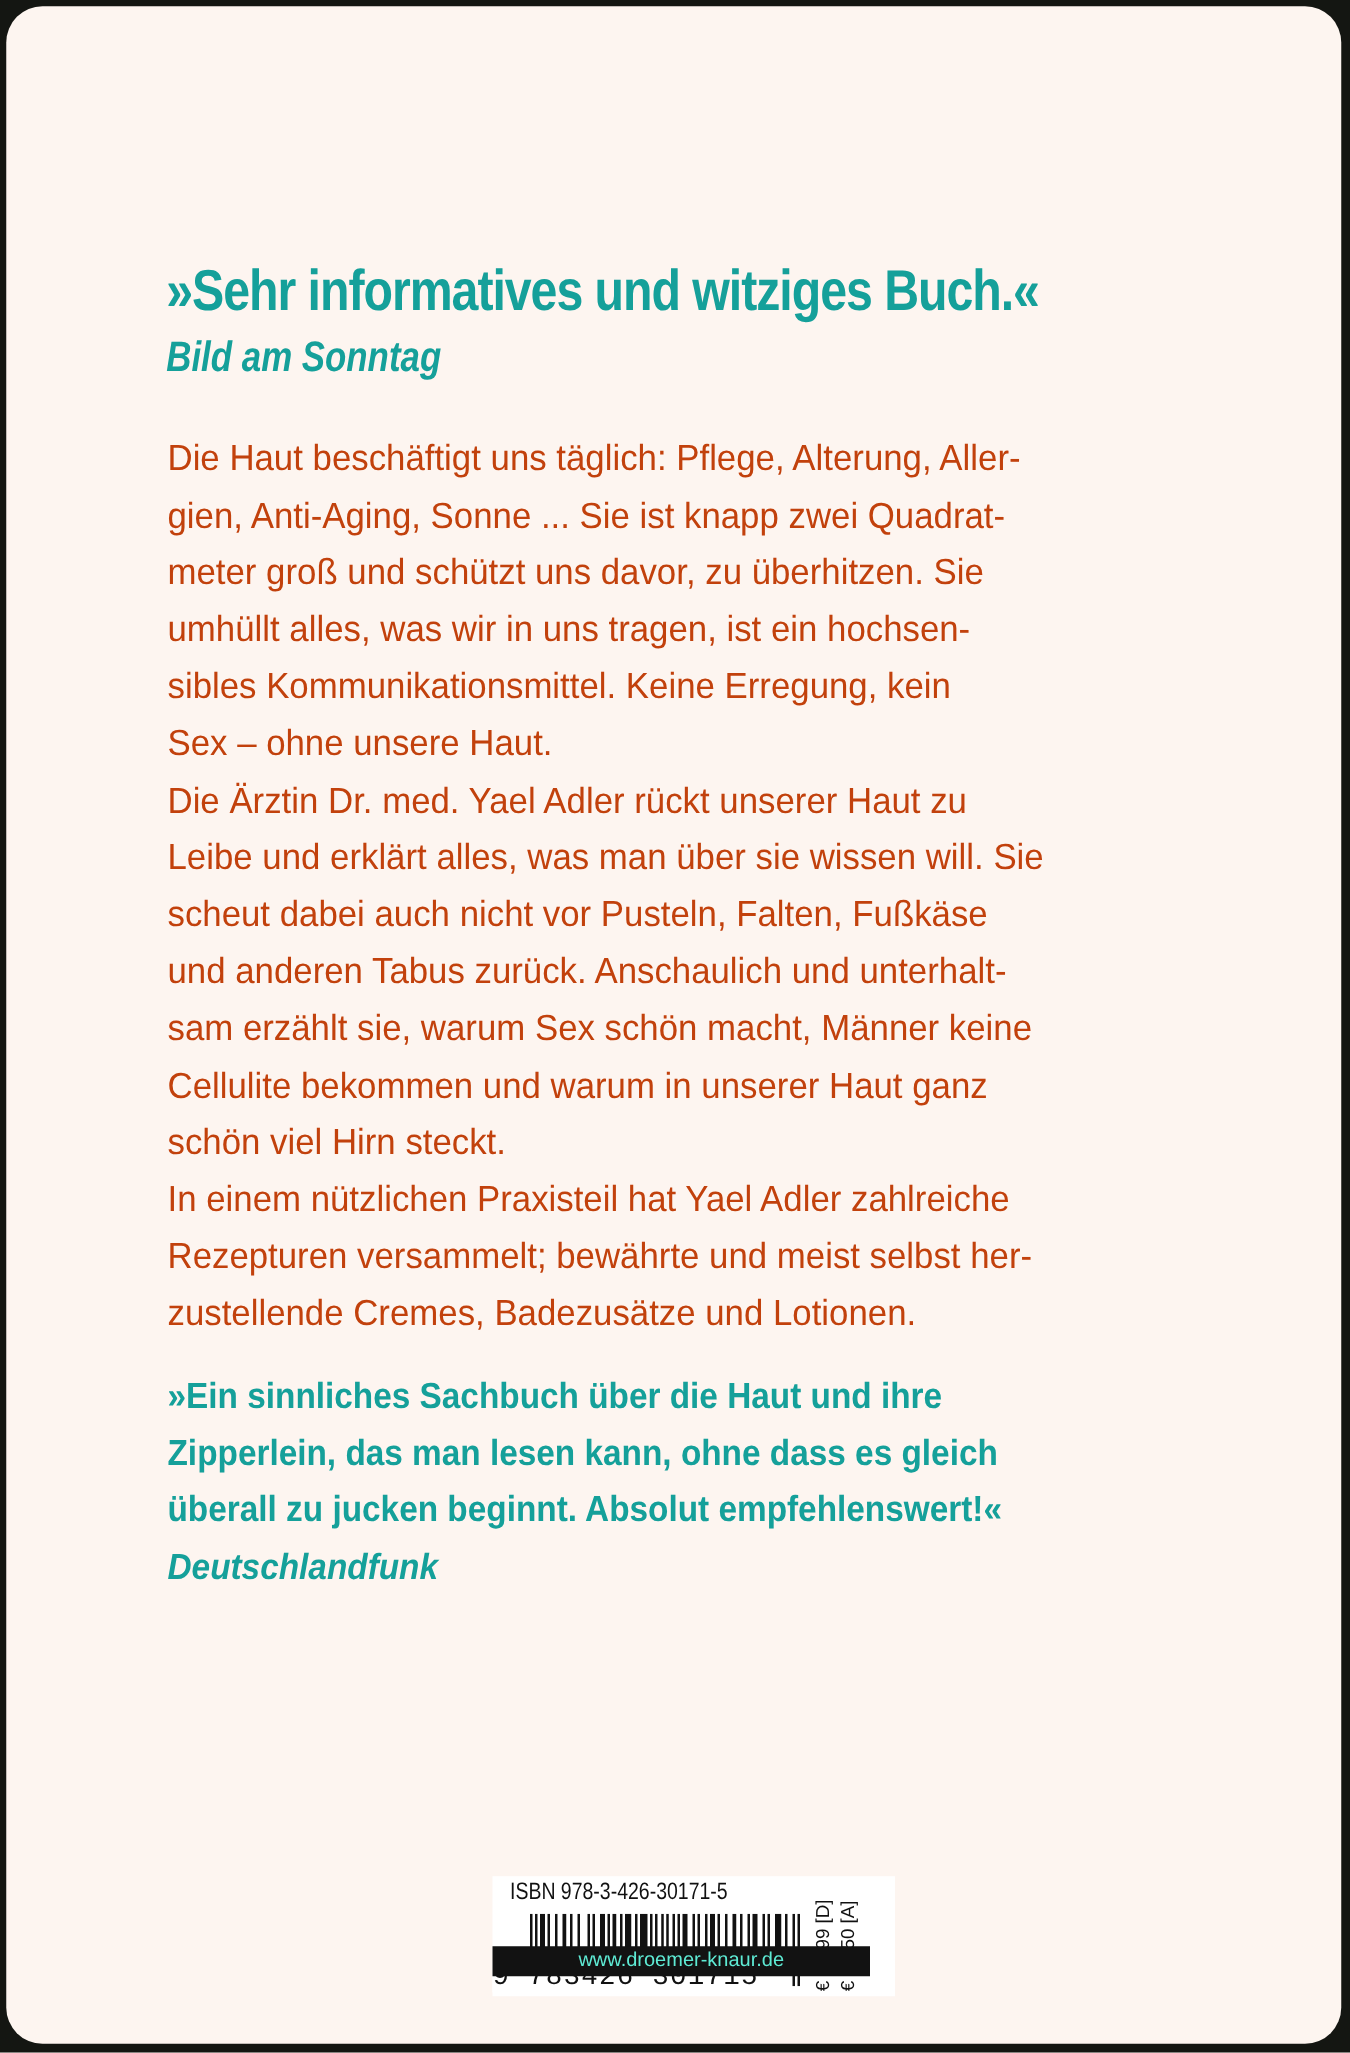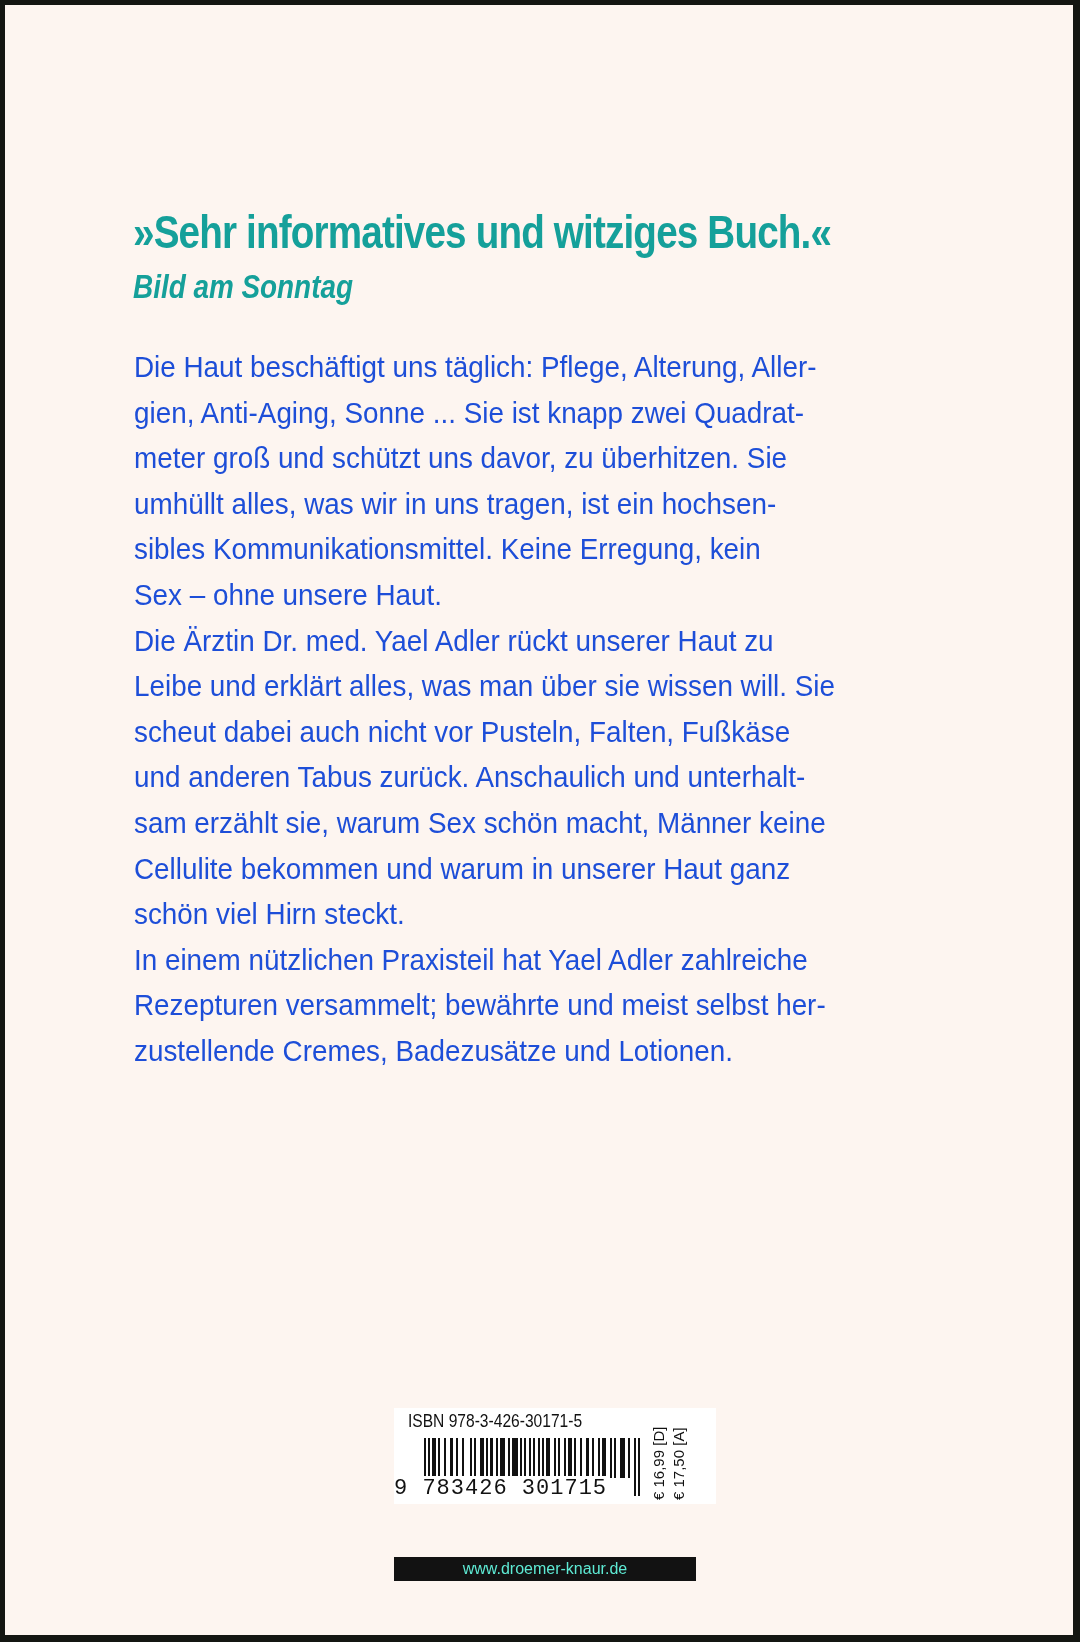--- a/index.html
+++ b/index.html
@@ -8,20 +8,21 @@
       background: #141612;
       position: relative;
       overflow: hidden;
       font-family: "Liberation Sans", sans-serif;
     }
     .cover {
       position: absolute;
       left: 5px; top: 5px;
       width: 1068px; height: 1630px;
       background: #fdf5f0;
+      border-radius: 29px;
     }
     .headline {
       position: absolute;
       left: 128px; top: 200px;
       font-family: "Liberation Sans", sans-serif;
       font-weight: bold;
       font-size: 46px;
       letter-spacing: -1px;
       color: #15a09a;
       transform: scaleX(0.84);
@@ -36,21 +37,21 @@
       font-size: 34px;
       color: #15a09a;
       transform: scaleX(0.82);
       transform-origin: left top;
       white-space: nowrap;
     }
     .body {
       position: absolute;
       left: 129px; top: 340px;
       width: 900px;
-      color: #1d4ed8;
+      color: #c2410c;
       font-size: 29px;
       line-height: 45.6px;
     }
     .body .line {
       display: block;
       white-space: nowrap;
       transform: scaleX(0.96);
       transform-origin: left center;
     }
     .quote {
@@ -63,21 +64,21 @@
     }
     .quote .line {
       display: block;
       white-space: nowrap;
       transform: scaleX(0.92);
       transform-origin: left center;
     }
     .quote .src { font-style: italic; }
     .barcode-box {
       position: absolute;
-      left: 389px; top: 1403px;
+      left: 389px; top: 1496px;
       width: 322px; height: 96px;
       background: #ffffff;
       text-align: center;
     }
     .isbn {
       position: absolute;
       left: 14px; top: 2px;
       font-size: 19px;
       color: #111;
       transform: scaleX(0.82);
@@ -143,20 +144,26 @@
     <span class="line">scheut dabei auch nicht vor Pusteln, Falten, Fußkäse</span>
     <span class="line">und anderen Tabus zurück. Anschaulich und unterhalt-</span>
     <span class="line">sam erzählt sie, warum Sex schön macht, Männer keine</span>
     <span class="line">Cellulite bekommen und warum in unserer Haut ganz</span>
     <span class="line">schön viel Hirn steckt.</span>
     <span class="line">In einem nützlichen Praxisteil hat Yael Adler zahlreiche</span>
     <span class="line">Rezepturen versammelt; bewährte und meist selbst her-</span>
     <span class="line">zustellende Cremes, Badezusätze und Lotionen.</span>
   </div>
 
+  <div class="quote">
+    <span class="line">»Ein sinnliches Sachbuch über die Haut und ihre</span>
+    <span class="line">Zipperlein, das man lesen kann, ohne dass es gleich</span>
+    <span class="line">überall zu jucken beginnt. Absolut empfehlenswert!«</span>
+    <span class="line src">Deutschlandfunk</span>
+  </div>
 
   <div class="barcode-box">
     <div class="isbn">ISBN 978-3-426-30171-5</div>
     <svg class="bars" viewBox="0 0 218 58" preserveAspectRatio="none">
       <g fill="#111">
         <rect x="0" y="0" width="2" height="58"></rect>
         <rect x="4" y="0" width="2" height="58"></rect>
         <rect x="8" y="0" width="4" height="40"></rect>
         <rect x="14" y="0" width="2" height="40"></rect>
         <rect x="20" y="0" width="2" height="40"></rect>

